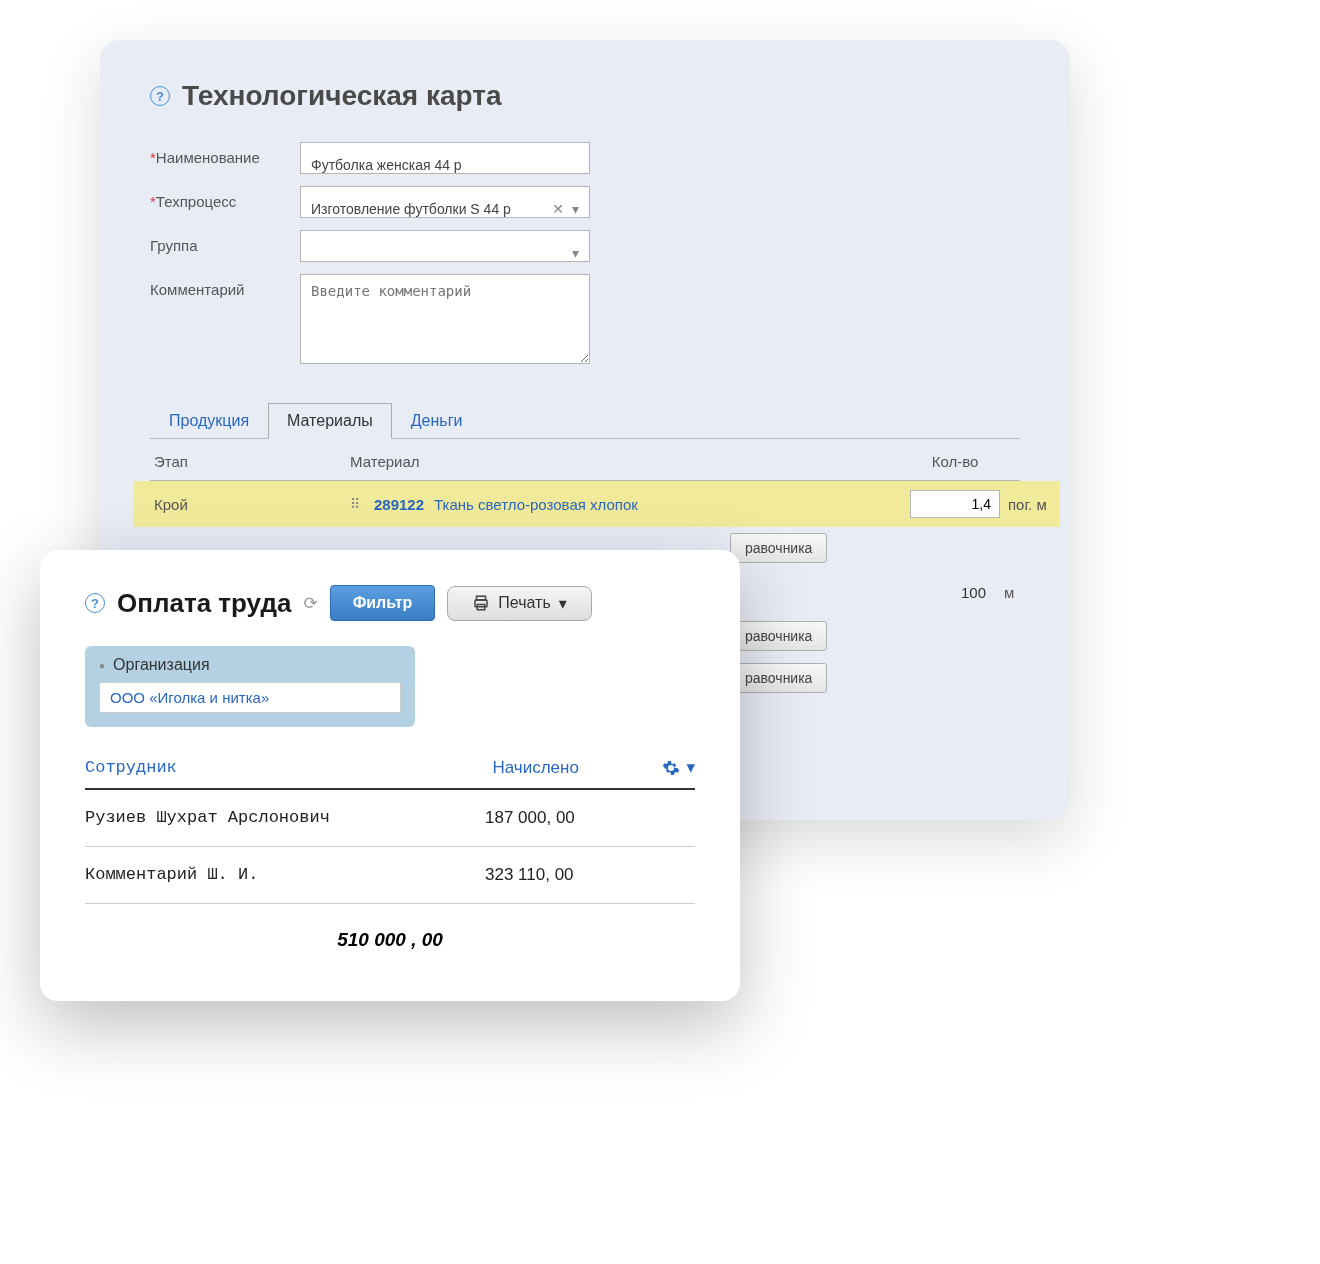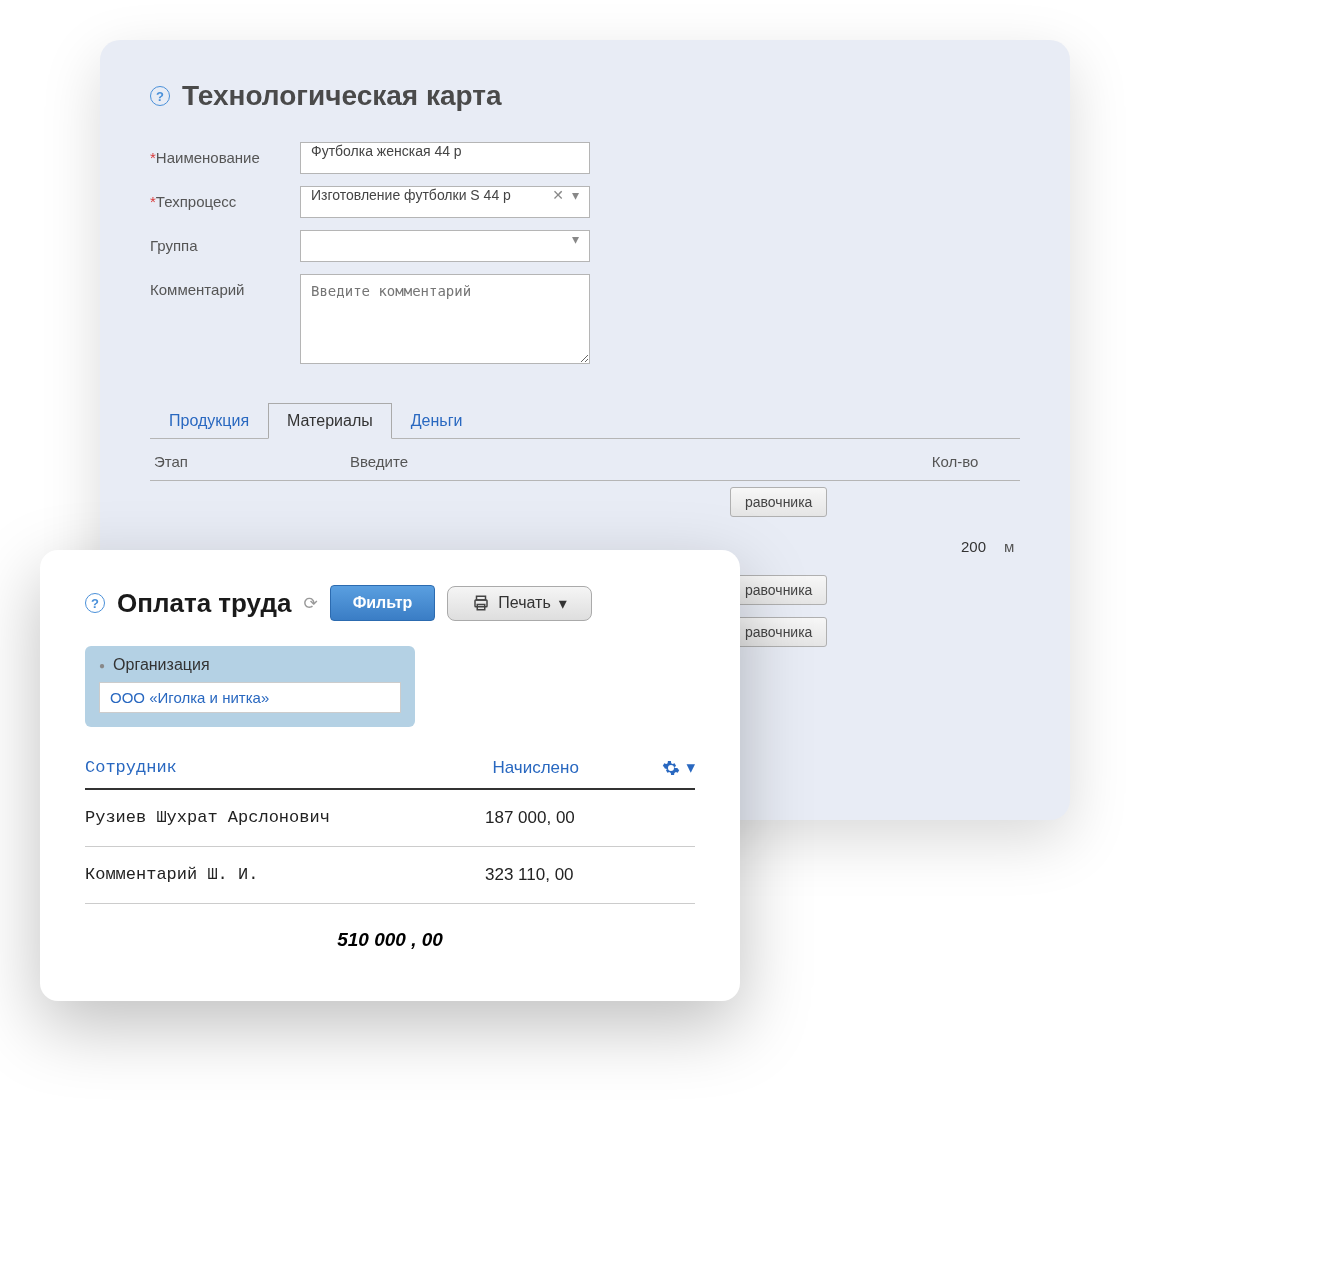--- a/index.html
+++ b/index.html
@@ -64,21 +64,21 @@
     
     .text-input, .select-input {
       width: 290px;
       height: 32px;
       border: 1px solid #b5b5b5;
       background: #fff;
       padding: 0 10px;
       font-size: 14px;
       color: #444;
       display: flex;
-      align-items: flex-start;
+      align-items: flex-end;
       justify-content: space-between;
     }
     .select-input .sel-actions {
       display: flex;
       gap: 8px;
       align-items: center;
       color: #888;
     }
     .textarea-input {
       width: 290px;
@@ -335,29 +335,37 @@
   </div>
 
   <div class="tabs">
     <div class="tab">Продукция</div>
     <div class="tab active">Материалы</div>
     <div class="tab">Деньги</div>
   </div>
 
   <div class="grid-header">
     <div class="col-stage">Этап</div>
-    <div class="col-material">Введите</div>
+    <div class="col-material">Материал</div>
     <div class="col-qty">Кол-во</div>
   </div>
 
+  <div class="grid-row highlight">
+    <div class="col-stage-val">Крой</div>
+    <div class="drag-handle">⠿</div>
+    <span class="code">289122</span>
+    <span class="material-name">Ткань светло-розовая хлопок</span>
+    <input class="qty-input" value="1,4" style="">
+    <span class="unit">пог. м</span>
+  </div>
 
   <div class="action-btn partial">равочника</div>
 
   <div class="grid-row plain">
-    <span class="plain-qty">200</span>
+    <span class="plain-qty">100</span>
     <span class="unit">м</span>
   </div>
 
   <div class="action-btn partial">равочника</div>
   <div class="action-btn partial">равочника</div>
 </div>
 
 <div class="front-panel">
   <div class="front-title">
     <span class="help-icon">?</span>

